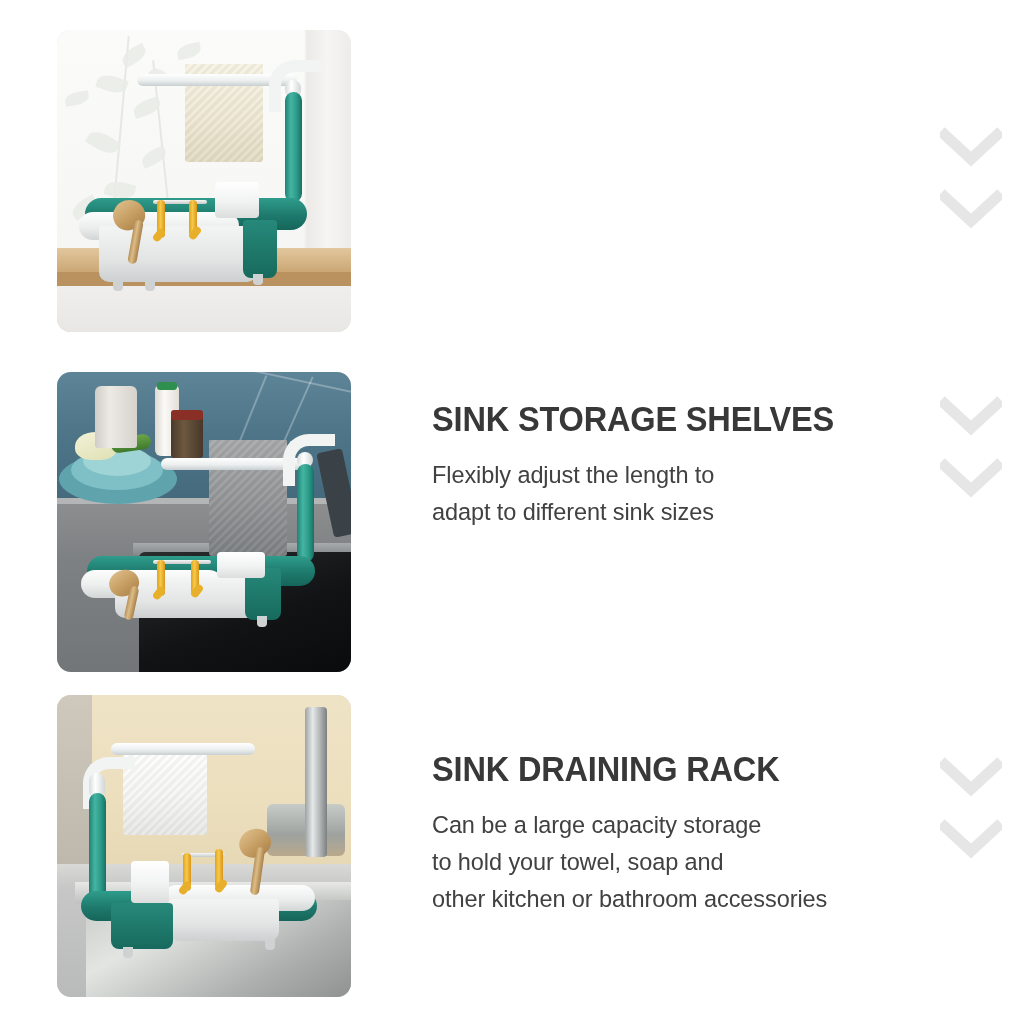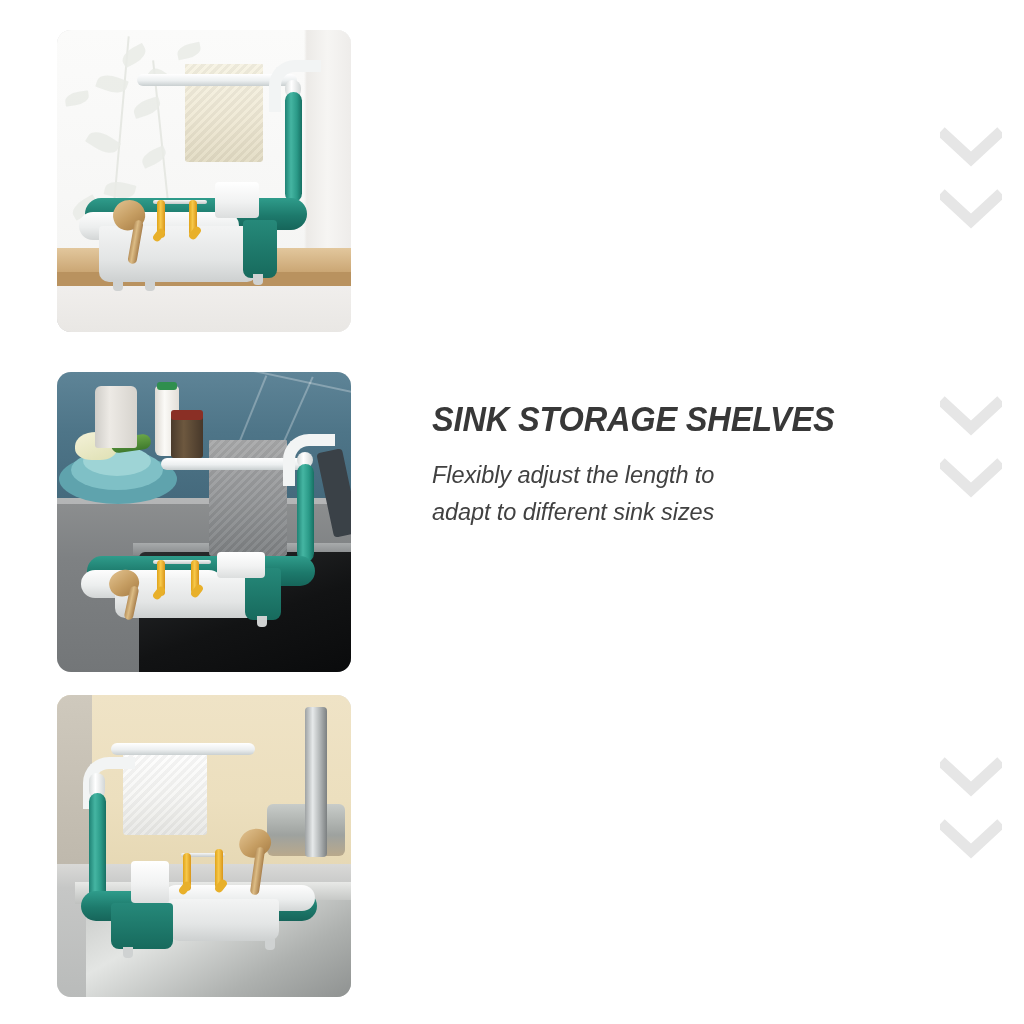--- a/index.html
+++ b/index.html
@@ -70,21 +70,21 @@
     font-size: 24.5px;
     line-height: 37px;
     font-weight: 400;
     letter-spacing: -0.1px;
     white-space: pre-line;
     transform: scaleX(0.96);
     transform-origin: left center;
   }
   #row-0 .text-col { top: 88px; }
   #row-0 .feature-desc { margin-top: 18px; }
-  #row-1 .text-col { top: 28px; font-style: italic; }
+  #row-1 .text-col { top: 28px; }
   #row-1 .feature-desc { margin-top: 18px; }
   #row-2 .text-col { top: 55px; }
   #row-2 .feature-desc { margin-top: 18px; }
 
   
   .chevron-stack {
     position: absolute;
     left: 940px;
     width: 70px;
   }
@@ -452,20 +452,26 @@
           <div class="cd-hook-tip" style="left:160px; top:184px;"></div>
 
           <div class="cd-sponge" style="left:74px; top:166px; width:38px; height:42px;"></div>
 
           <div class="cd-brush-head" style="left:182px; top:134px; width:32px; height:28px; transform:rotate(-22deg);"></div>
           <div class="cd-brush-handle" style="left:196px; top:152px; height:48px; transform:rotate(8deg);"></div>
         </div>
       </div>
     </div>
 
+    <div class="text-col">
+      <h2 class="feature-title">SINK DRAINING RACK</h2>
+      <p class="feature-desc">Can be a large capacity storage
+to hold your towel, soap and
+other kitchen or bathroom accessories</p>
+    </div>
 
     <div class="chevron-stack">
       <span class="chevron">
         <svg viewBox="0 0 62 44">
             <path d="M5 10 L31 34 L57 10" fill="none" stroke="#e6e6e6" stroke-width="11" stroke-linecap="square" stroke-linejoin="miter"></path>
           </svg>
       </span>
       <span class="chevron">
         <svg viewBox="0 0 62 44">
             <path d="M5 10 L31 34 L57 10" fill="none" stroke="#e6e6e6" stroke-width="11" stroke-linecap="square" stroke-linejoin="miter"></path>

